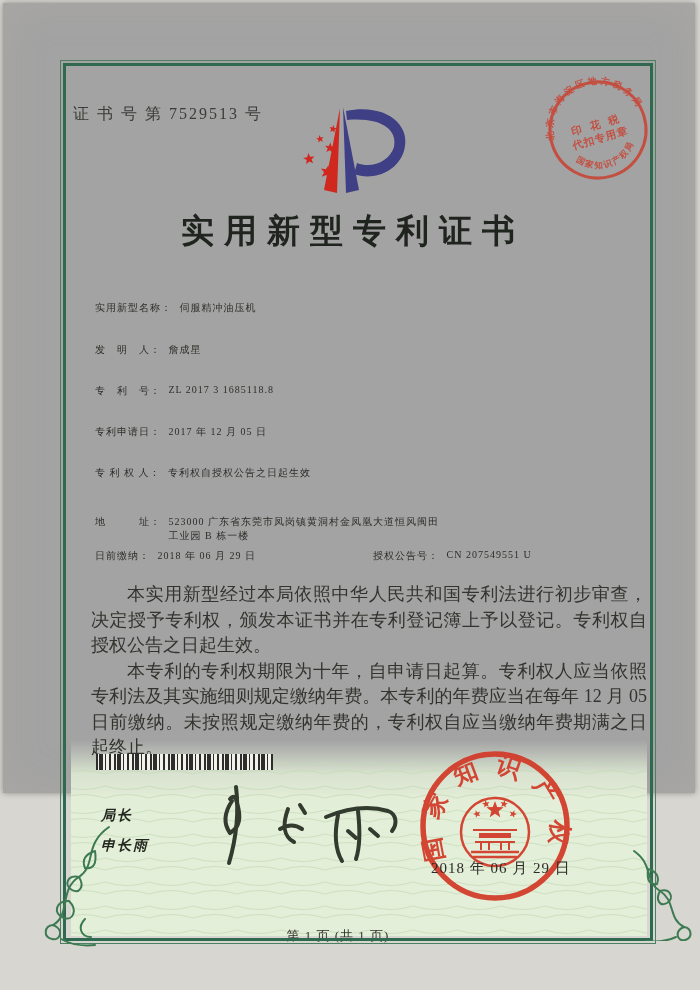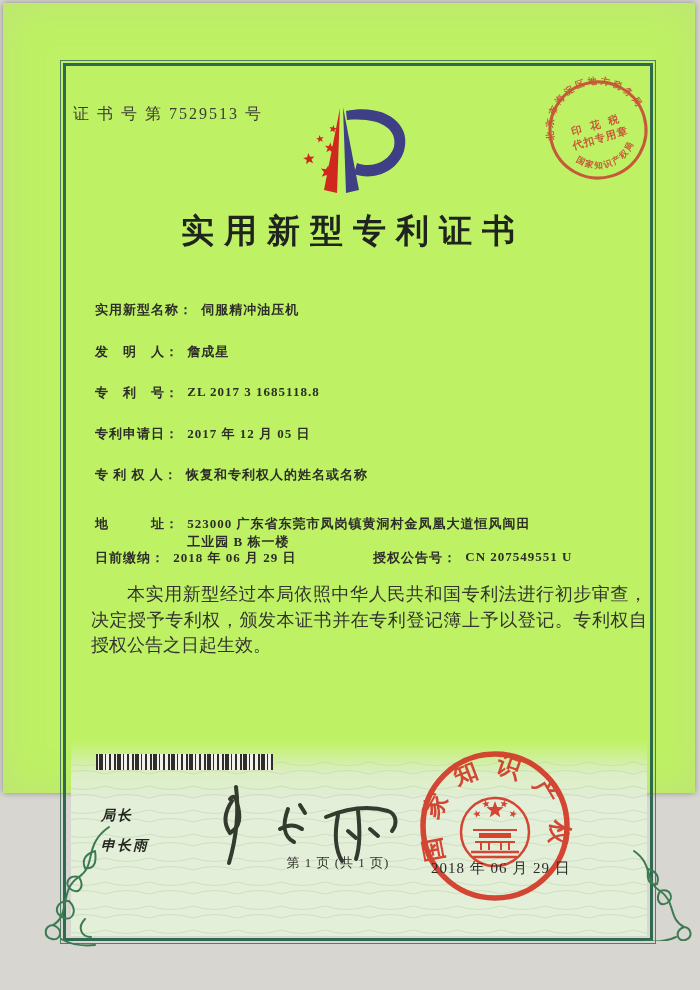--- a/index.html
+++ b/index.html
@@ -3,21 +3,21 @@
 <meta charset="utf-8">
 <style>
   html,body{margin:0;padding:0;}
   body{
     width:700px;height:990px;background:#d8d6d0;
     font-family:"Liberation Serif","DejaVu Serif",serif;
     position:relative;overflow:hidden;
   }
   .paper{
     position:absolute;left:3px;top:3px;width:692px;height:790px;
-    background:#bef264;
+    background:#a3a3a3;
     box-shadow:0 0 6px rgba(0,0,0,.35), inset 0 0 40px rgba(190,185,170,.25);
   }
   
   .frame-outer{
     position:absolute;left:57px;top:57px;width:594px;height:882px;
     border:1.5px solid #4d7f63;z-index:6;pointer-events:none;
   }
   .frame-inner{
     position:absolute;left:2px;top:2px;right:2px;bottom:2px;
     border:3.5px solid #2f6a50;
@@ -25,21 +25,21 @@
   .cert-number{
     position:absolute;left:70px;top:101px;font-size:16px;color:#3b3b37;
     letter-spacing:2px;z-index:3;
   }
   .logo{position:absolute;left:283px;top:100px;z-index:3;}
   .title{
     position:absolute;left:0;top:206px;width:700px;text-align:center;
     font-size:33px;font-weight:600;letter-spacing:10px;color:#20241f;z-index:3;
   }
   .fields{position:absolute;left:0;top:0;width:700px;z-index:3;}
-  .field-row{position:absolute;left:92px;font-size:13px;color:#2d2d29;letter-spacing:1px;white-space:nowrap;font-weight:bold;}
+  .field-row{position:absolute;left:92px;font-size:10px;color:#2d2d29;letter-spacing:1px;white-space:nowrap;}
   .field-row .lab{display:inline-block;}
   .field-row .val{display:inline-block;vertical-align:top;white-space:pre-line;margin-left:4px;}
   .grant-no{position:absolute;left:278px;top:0;text-align:center;}
   .body-text{
     position:absolute;left:88px;top:579px;width:556px;z-index:3;
     font-size:18px;line-height:1.42;color:#33332f;text-align:justify;
   }
   .body-text p{margin:0;text-indent:2em;}
   .band{
     position:absolute;left:68px;top:737px;width:576px;height:196px;z-index:1;
@@ -59,21 +59,21 @@
   .signature{position:absolute;left:205px;top:776px;z-index:4;}
   .seal{position:absolute;left:412px;top:743px;z-index:4;opacity:.93;}
   .seal-date{
     position:absolute;left:428px;top:856px;width:134px;text-align:center;z-index:5;
     font-size:15px;color:#2b2b27;letter-spacing:1px;white-space:nowrap;
   }
   .flourish{position:absolute;z-index:7;}
   .flourish.fl-left{left:36px;top:820px;}
   .flourish.fl-right{left:613px;top:846px;transform:scaleX(-1);}
   .page-footer{
-    position:absolute;left:240px;top:851px;width:190px;text-align:center;z-index:5;
+    position:absolute;left:240px;top:924px;width:190px;text-align:center;z-index:5;
     font-size:13px;color:#33332e;letter-spacing:1px;
   }
   .tax-stamp{position:absolute;left:540px;top:72px;z-index:4;opacity:.88;transform:rotate(-16deg);}
 </style>
 </head>
 <body>
 
 <div class="paper">
 
   <div class="frame-outer">
@@ -143,39 +143,40 @@
     <div class="field-row" style="top:381px">
       <span class="lab">专　利　号：</span>
       <span class="val">ZL 2017 3 1685118.8</span>
     </div>
     <div class="field-row" style="top:422px">
       <span class="lab">专利申请日：</span>
       <span class="val">2017 年 12 月 05 日</span>
     </div>
     <div class="field-row" style="top:463px">
       <span class="lab">专 利 权 人：</span>
-      <span class="val">恢复和专利权人的姓名或名称</span>
+      <span class="val">专利权自授权公告之日起生效</span>
     </div>
     <div class="field-row" style="top:512px">
       <span class="lab">地　　　址：</span>
       <span class="val" style="white-space:pre-line;max-width:420px;">523000 广东省东莞市凤岗镇黄洞村金凤凰大道恒风闽田
 工业园 B 栋一楼</span>
     </div>
     <div class="field-row" style="top:546px">
       <span class="lab">日前缴纳：</span>
       <span class="val">2018 年 06 月 29 日</span>
       <span class="grant-no">
         <span class="lab">授权公告号：</span>
         <span class="val">CN 207549551 U</span>
       </span>
     </div>
   </div>
 
   <div class="body-text">
     <p>本实用新型经过本局依照中华人民共和国专利法进行初步审查，决定授予专利权，颁发本证书并在专利登记簿上予以登记。专利权自授权公告之日起生效。</p>
+    <p>本专利的专利权期限为十年，自申请日起算。专利权人应当依照专利法及其实施细则规定缴纳年费。本专利的年费应当在每年 12 月 05 日前缴纳。未按照规定缴纳年费的，专利权自应当缴纳年费期满之日起终止。</p>
   </div>
 
   <div class="barcode"></div>
 
   <div class="signer">
     <div>局长</div>
     <div>申长雨</div>
   </div>
 
   <svg class="signature" width="195" height="95" viewBox="0 0 195 95">

